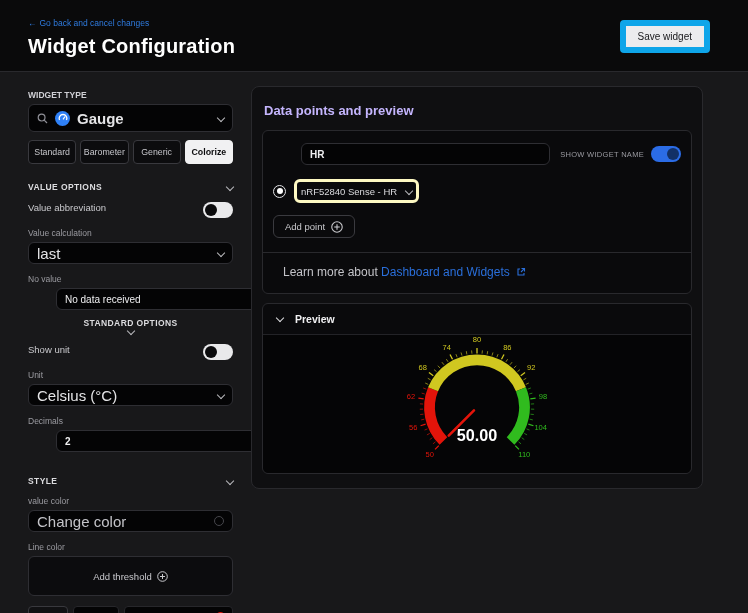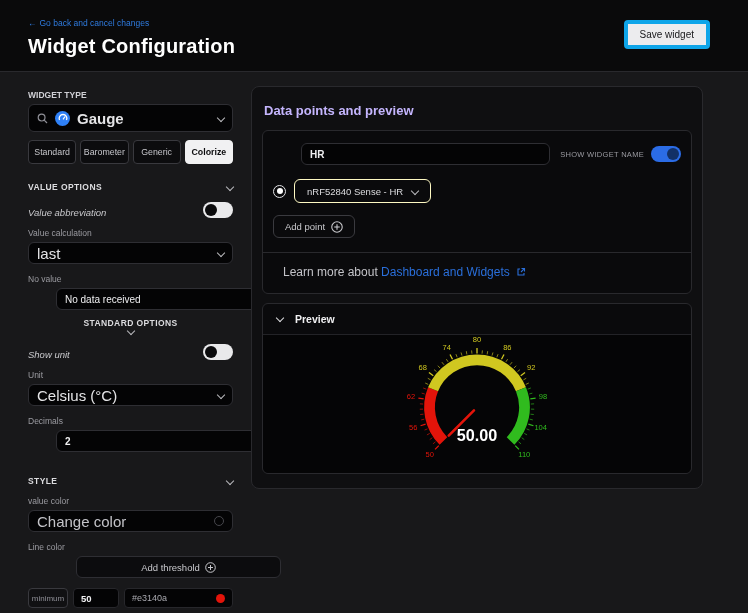--- a/index.html
+++ b/index.html
@@ -18,21 +18,21 @@
     position: relative;
     height: 72px;
   }
   .back-link {
     color: #2f7bdf; font-size: 8.5px; cursor: pointer;
     display: inline-flex; align-items: center; gap: 3px;
   }
   .page-title { color: #fff; font-size: 20px; font-weight: bold; margin-top: 5px; letter-spacing: .2px; }
   .save-btn {
     position: absolute; right: 38px; top: 20px;
-    background: #ececee; color: #17171a; border: 4px solid #0ea5e9;
+    background: #ececee; color: #17171a; border: 6px solid #0ea5e9;
     font-size: 10px; padding: 5px 12px; border-radius: 4px; cursor: pointer;
     font-family: "Liberation Sans", sans-serif;
   }
   
   .content { display: flex; padding: 14px 0 0 28px; gap: 18px; }
   .sidebar { width: 205px; flex: none; }
   .main-panel {
     width: 452px; flex: none;
     background: #0f0f11; border: 1px solid #29292d; border-radius: 8px;
     padding: 10px 10px 14px 10px; align-self: flex-start;
@@ -53,42 +53,41 @@
   .field.select { justify-content: space-between; cursor: pointer; }
   input.text-input {
     background: #040405; border: 1px solid #2e2e33; border-radius: 6px;
     height: 22px; padding: 0 8px; font-size: 10px; color: #efeff1; width: 100%;
     font-family: "Liberation Sans", sans-serif; outline: none; margin-left: 28px;
   }
   .toggle { width: 30px; height: 16px; border-radius: 9px; background: #e9e9eb; position: relative; cursor: pointer; flex: none; }
   .toggle .knob { position: absolute; top: 2px; left: 2px; width: 12px; height: 12px; border-radius: 50%; background: #0a0a0c; }
   .toggle.on { background: #2b6ce6; }
   .toggle.on .knob { left: auto; right: 2px; background: #123066; }
-  .toggle-row { display: flex; align-items: flex-end; justify-content: space-between; margin: 8px 0; font-size: 9.5px; color: #c9c9cd; font-style: italic; }
+  .toggle-row { display: flex; align-items: flex-start; justify-content: space-between; margin: 8px 0; font-size: 9.5px; color: #c9c9cd; }
   
   .wt-select { margin-bottom: 8px; height: 28px; cursor: pointer; }
   .wt-left { display: flex; align-items: center; gap: 7px; }
   .gauge-badge { width: 15px; height: 15px; border-radius: 50%; background: #2f81f7; display: inline-flex; align-items: center; justify-content: center; flex: none; }
   .tabs { display: flex; gap: 4px; }
   .tab {
     flex: 1; height: 24px; border: 1px solid #39393e; border-radius: 4px;
     background: #0c0c0e; color: #c6c6cb; font-size: 8.8px;
     display: flex; align-items: center; justify-content: center; cursor: pointer;
     font-family: "Liberation Sans", sans-serif;
   }
   .tab.active { background: #f1f1f2; color: #0c0c0e; border-color: #f1f1f2; font-weight: bold; }
   
   .color-field { justify-content: space-between; cursor: pointer; color: #c3c3c8; }
   .swatch-circle { width: 10px; height: 10px; border-radius: 50%; border: 1px solid #46464b; }
   .add-btn {
-    width: 100%; height: 22px; background: #0c0c0e; border: 1px solid #2e2e33;
+    width: 100%; height: 40px; background: #0c0c0e; border: 1px solid #2e2e33;
     border-radius: 6px; color: #c9c9cd; font-size: 9.5px; cursor: pointer;
     display: flex; align-items: center; justify-content: center; gap: 5px;
     font-family: "Liberation Sans", sans-serif;
-    margin-left: 48px;
   }
   .th-row { display: flex; gap: 5px; margin-top: 6px; align-items: center; }
   .th-kind {
     width: 40px; flex: none; height: 20px; border: 1px solid #39393e; border-radius: 4px;
     color: #8f8f96; font-size: 8px; display: flex; align-items: center; justify-content: center;
     background: #111113;
   }
   .th-val {
     width: 46px; flex: none; height: 20px; background: #040405; border: 1px solid #27272b;
     border-radius: 4px; color: #f2f2f4; font-size: 9.5px; font-weight: bold; padding: 0 7px;
@@ -105,22 +104,22 @@
   .box { background: #0a0a0c; border: 1px solid #29292d; border-radius: 6px; }
   .dp-box { padding: 12px 10px 0 10px; }
   .name-row { display: flex; align-items: center; gap: 10px; }
   .name-row input { flex: 1; }
   .swn { display: flex; align-items: center; gap: 7px; flex: none; }
   .swn-label { font-size: 7.5px; color: #9b9ba1; letter-spacing: .3px; }
   .dp-row { display: flex; align-items: center; gap: 8px; margin-top: 14px; }
   .radio { width: 13px; height: 13px; border-radius: 50%; border: 1.5px solid #e3e3e6; position: relative; flex: none; cursor: pointer; }
   .radio::after { content: ""; position: absolute; inset: 2.5px; border-radius: 50%; background: #fff; }
   .dp-select {
-    height: 24px; background: #0a0a0c; border: 1px solid #fef9c3; border-radius: 6px;
-    display: flex; align-items: center; gap: 9px; padding: 0 12px; font-size: 9.5px;
+    height: 24px; background: #0a0a0c; border: 3px solid #fef9c3; border-radius: 6px;
+    display: flex; align-items: center; gap: 9px; padding: 0 4px; font-size: 9.5px;
     color: #dcdcdf; cursor: pointer;
   }
   .add-point {
     margin: 12px 0 14px 0; height: 23px; padding: 0 11px; background: #0a0a0c;
     border: 1px solid #3a3a3f; border-radius: 6px; color: #c9c9cd; font-size: 9.5px;
     display: inline-flex; align-items: center; gap: 6px; cursor: pointer;
     font-family: "Liberation Sans", sans-serif;
   }
   .learn-row { border-top: 1px solid #29292d; margin: 0 -10px; padding: 12px 10px 14px 20px; font-size: 12px; color: #c4c4c9; }
   .learn-row a { color: #2a6fdb; text-decoration: none; cursor: pointer; }

